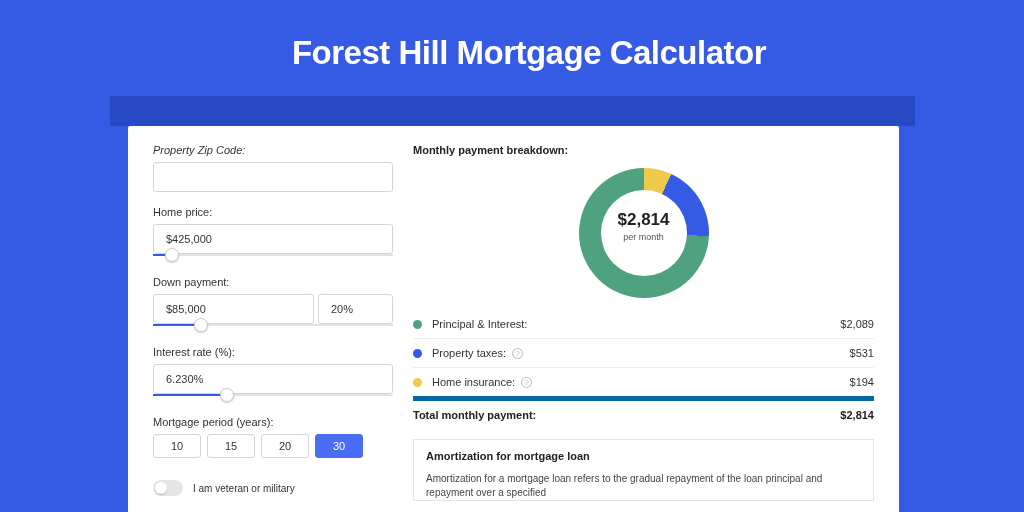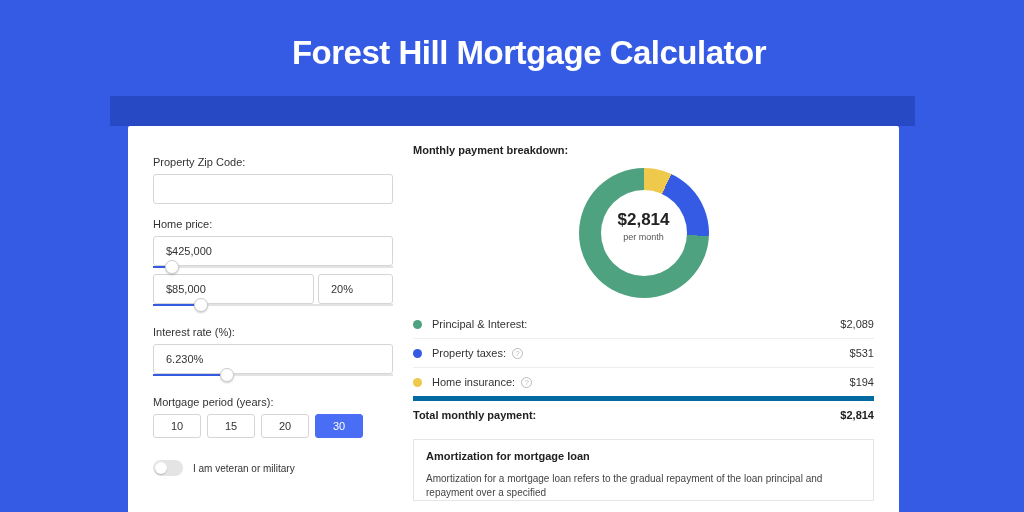--- a/index.html
+++ b/index.html
@@ -39,21 +39,21 @@
   }
   .left-col { width: 240px; flex: 0 0 240px; }
   .right-col { flex: 1; }
 
   .label {
     font-size: 11px;
     color: #333;
     margin-bottom: 6px;
     margin-top: 14px;
   }
-  .label:first-child { margin-top: 12px; }
+  .label:first-child { margin-top: 0; font-style: italic; }
 
   .field {
     width: 100%;
     height: 30px;
     border: 1px solid #d5d5d5;
     border-radius: 3px;
     background: #fff;
     padding: 0 12px;
     font-size: 11px;
     color: #333;
@@ -224,20 +224,21 @@
     <div class="field"></div>
 
     <div class="label">Home price:</div>
     <div class="field">$425,000</div>
     <div class="slider-track">
       <div class="rail"></div>
       <div class="fill" id="fill-hp" style="width: 8%;"></div>
       <div class="thumb" id="thumb-hp" style="left: 8%;"></div>
     </div>
 
+    <div class="label">Down payment:</div>
     <div class="field-row">
       <div class="field lg">$85,000</div>
       <div class="field sm">20%</div>
     </div>
     <div class="slider-track">
       <div class="rail"></div>
       <div class="fill" id="fill-dp" style="width: 20%;"></div>
       <div class="thumb" id="thumb-dp" style="left: 20%;"></div>
     </div>
 

